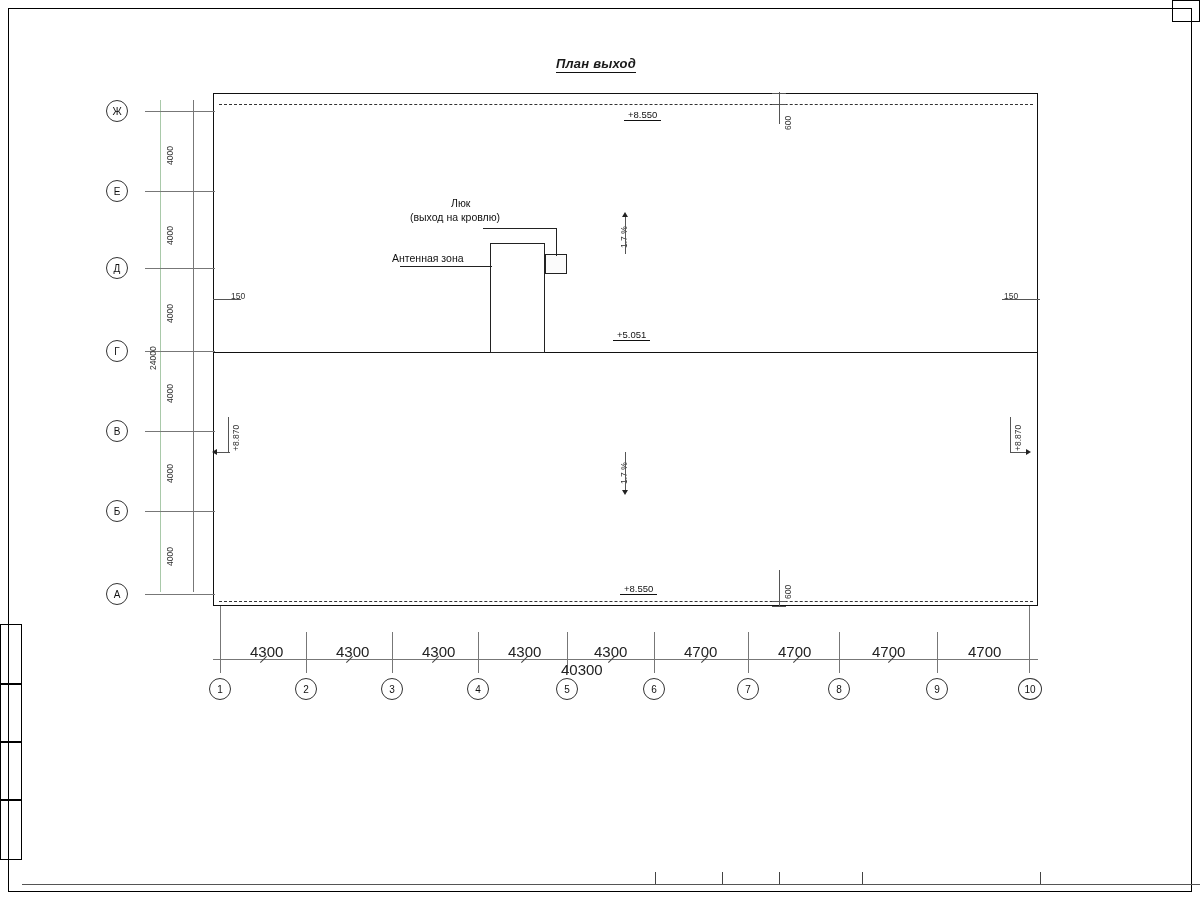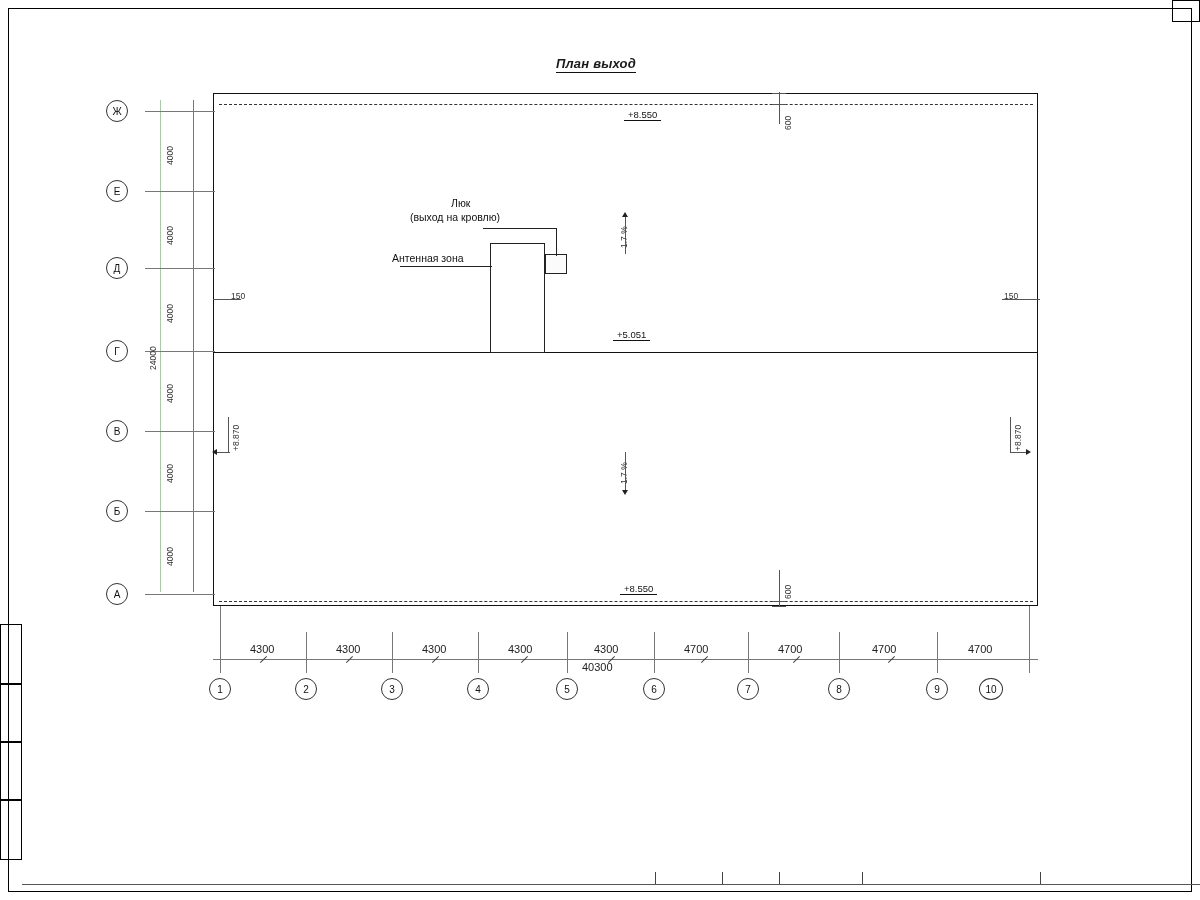--- a/index.html
+++ b/index.html
@@ -101,21 +101,21 @@
     white-space: nowrap;
   }
   .lbl-sm {
     position: absolute;
     font-size: 8.5px;
     color: #333;
     white-space: nowrap;
   }
   .lbl-dim {
     position: absolute;
-    font-size: 11px;
+    font-size: 15px;
     color: #222;
     white-space: nowrap;
   }
   .boxed {
     position: absolute;
     font-size: 9.5px;
     color: #111;
     padding: 1px 4px 0 4px;
     border-bottom: 1px solid #111;
     background: #fff;
@@ -292,21 +292,21 @@
 
   <div class="lbl-dim" style="left:250px; top:643px;">4300</div>
   <div class="lbl-dim" style="left:336px; top:643px;">4300</div>
   <div class="lbl-dim" style="left:422px; top:643px;">4300</div>
   <div class="lbl-dim" style="left:508px; top:643px;">4300</div>
   <div class="lbl-dim" style="left:594px; top:643px;">4300</div>
   <div class="lbl-dim" style="left:684px; top:643px;">4700</div>
   <div class="lbl-dim" style="left:778px; top:643px;">4700</div>
   <div class="lbl-dim" style="left:872px; top:643px;">4700</div>
   <div class="lbl-dim" style="left:968px; top:643px;">4700</div>
-  <div class="lbl-dim" style="left:582px; top:661px;">40300</div>
+  <div class="lbl-dim" style="left:561px; top:661px;">40300</div>
 
   <div class="bubble" style="left:209px; top:678px;">
       <span>1</span>
     </div>
   <div class="bubble" style="left:295px; top:678px;">
       <span>2</span>
     </div>
   <div class="bubble" style="left:381px; top:678px;">
       <span>3</span>
     </div>
@@ -321,21 +321,21 @@
     </div>
   <div class="bubble" style="left:737px; top:678px;">
       <span>7</span>
     </div>
   <div class="bubble" style="left:828px; top:678px;">
       <span>8</span>
     </div>
   <div class="bubble" style="left:926px; top:678px;">
       <span>9</span>
     </div>
-  <div class="bubble wide" style="left:979px; top:678px;">
+  <div class="bubble wide" style="left:1018px; top:678px;">
       <span>10</span>
     </div>
 
   <div class="boxed" style="left:624px; top:108px;">+8.550</div>
   <div class="boxed" style="left:613px; top:328px;">+5.051</div>
   <div class="boxed" style="left:620px; top:582px;">+8.550</div>
 
   <div class="lbl-sm rot90" style="left:231px; top:451px;">+8.870</div>
   <div class="vline" style="left:228px; top:417px; height:35px;"></div>
   <div class="hline" style="left:214px; top:452px; width:16px;"></div>

